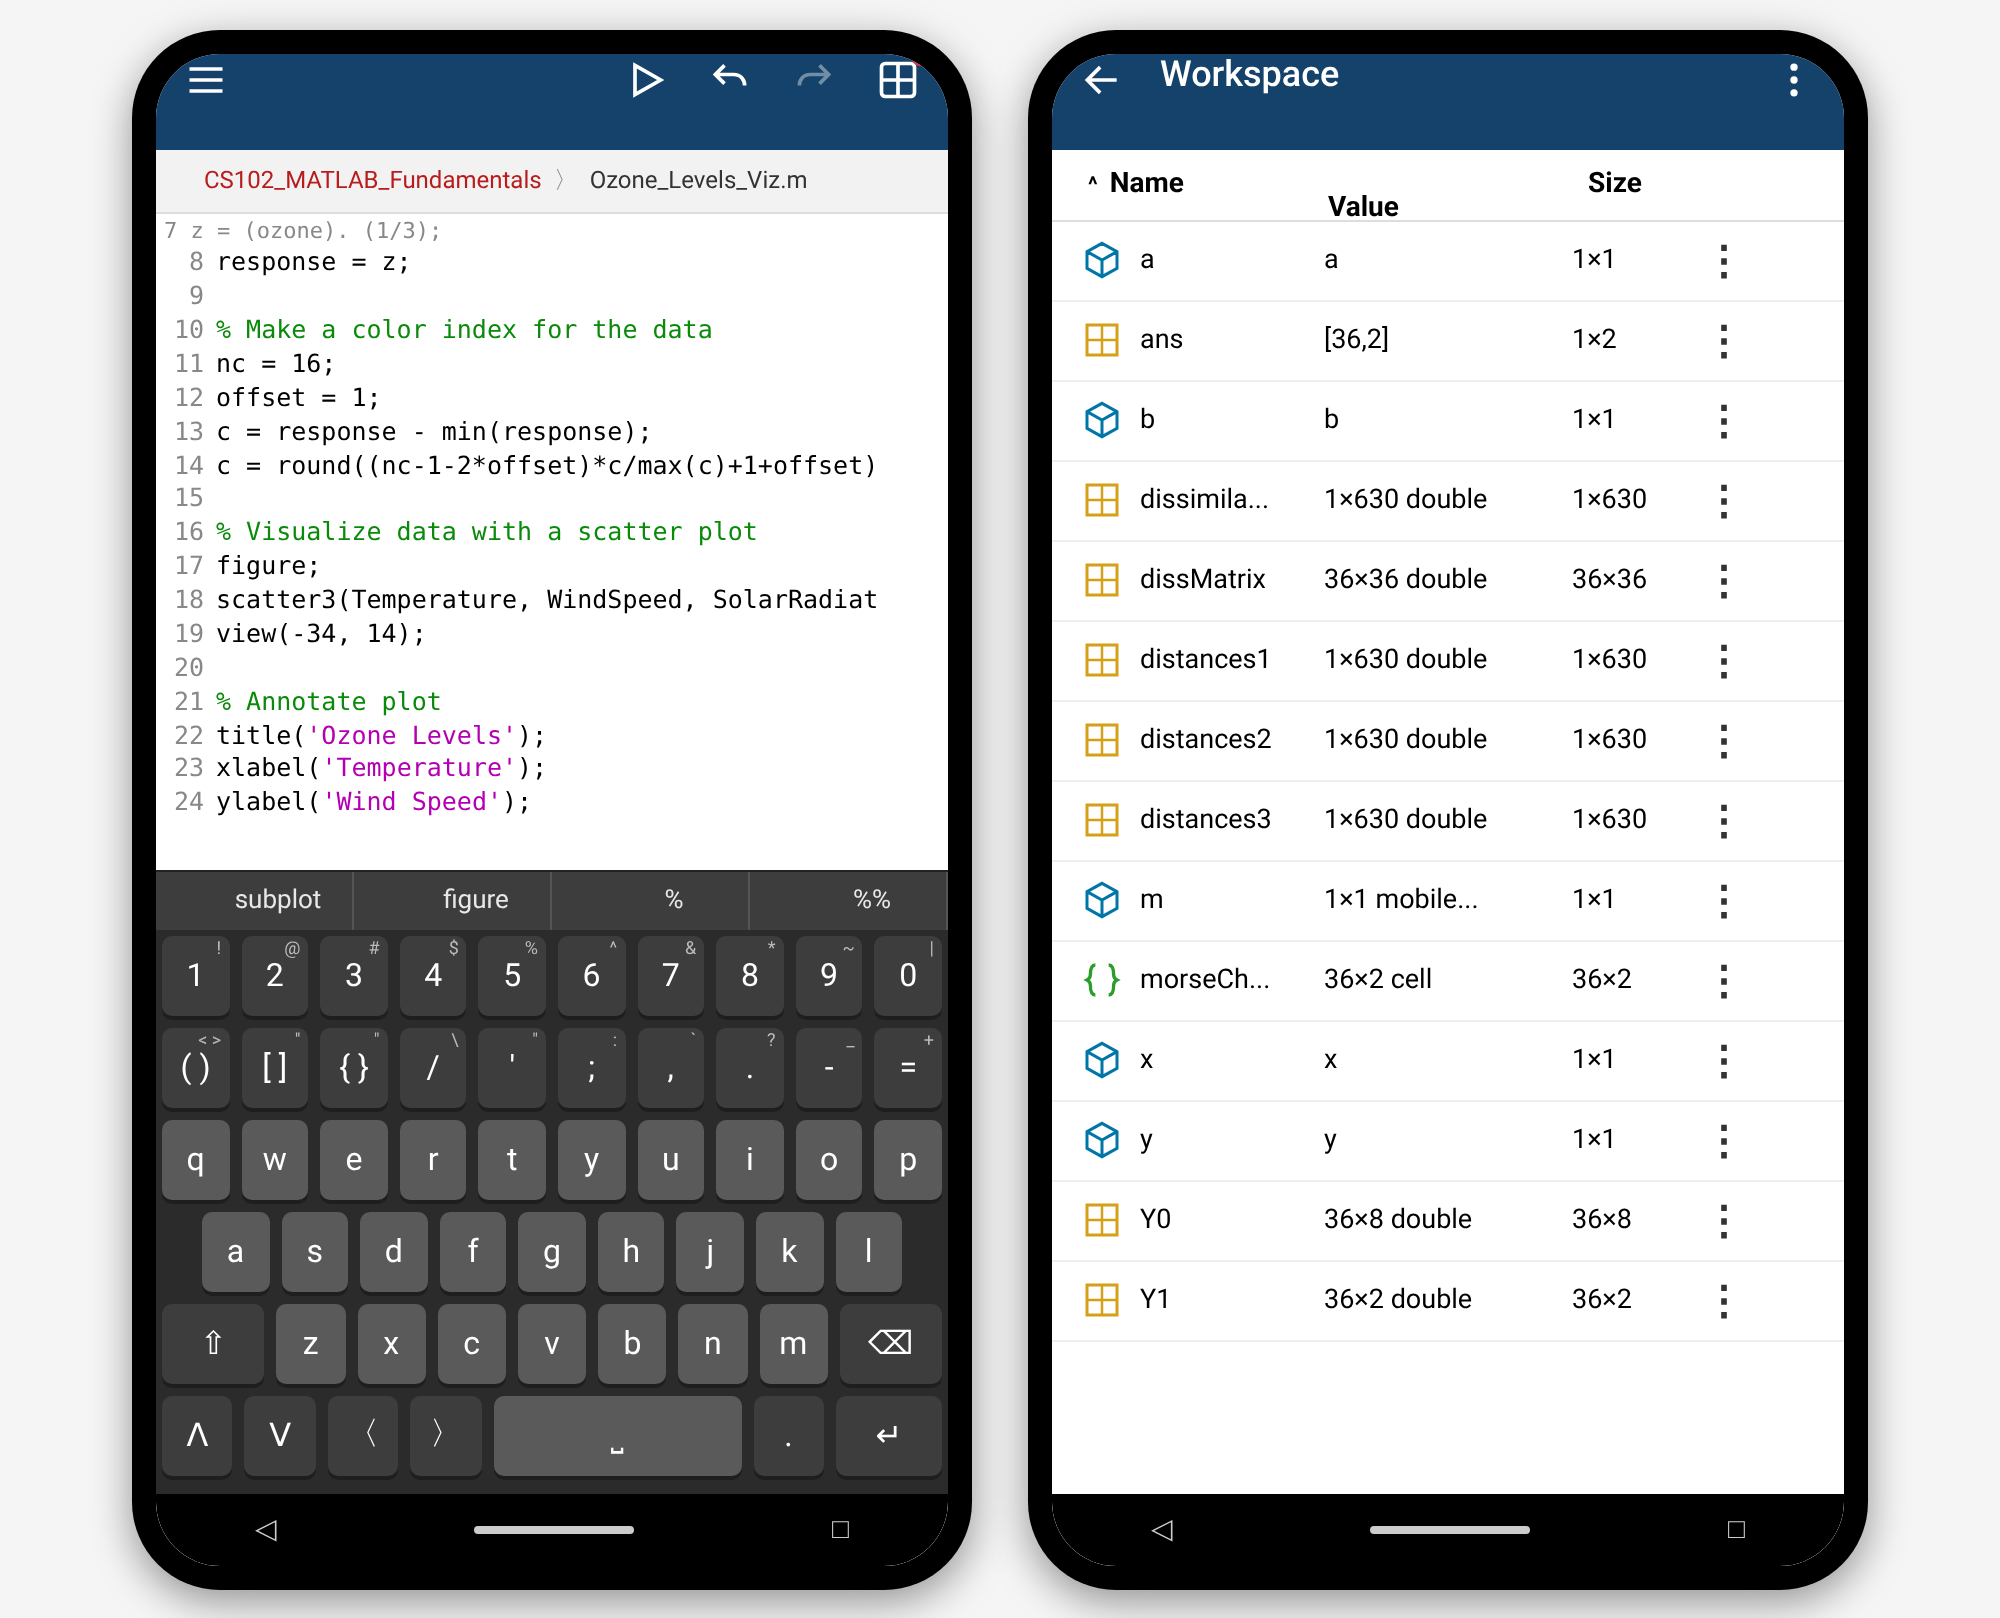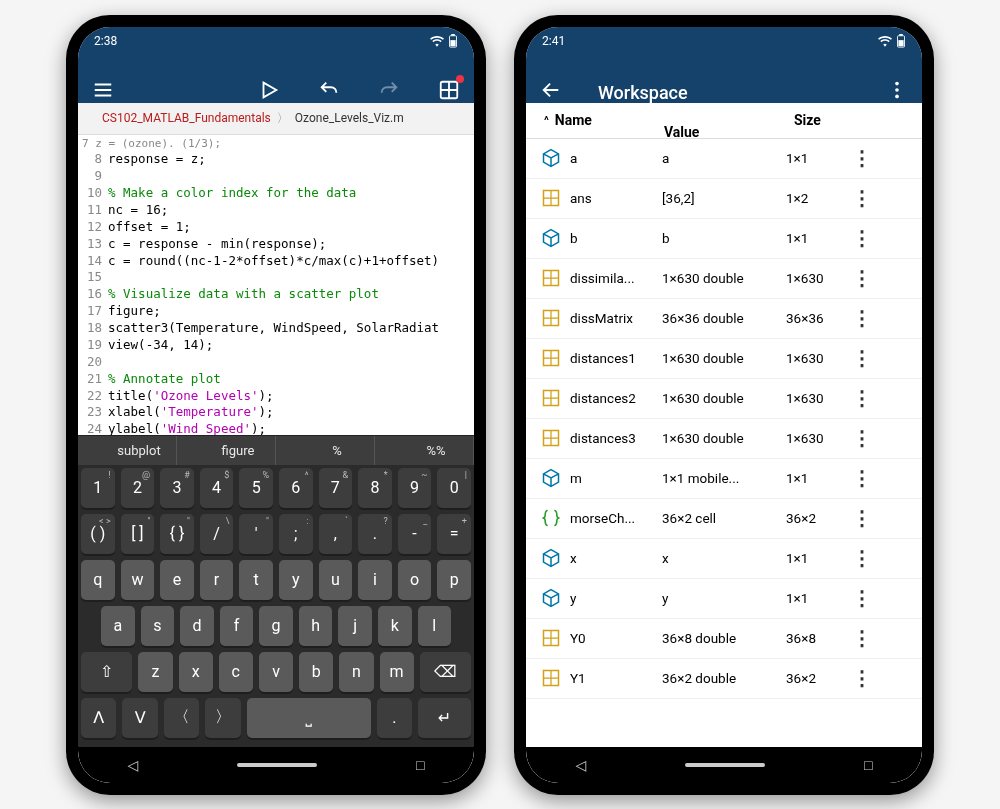--- a/index.html
+++ b/index.html
@@ -40,23 +40,23 @@
     align-items: center;
     justify-content: space-between;
     padding: 0 16px;
     font-size: 12px;
   }
   .statusbar .right { display:flex; gap:4px; align-items:center; }
   .appbar {
     height: 48px;
     background: #14426b;
     display:flex;
-    align-items:flex-end;
+    align-items:flex-start;
     padding: 0 12px;
-    gap:34px;
+    gap:16px;
   }
   .appbar .icon { color:#fff; width:26px; height:26px; display:flex; align-items:center; justify-content:center; }
   .appbar .sp { flex:1; }
   .appbar-title { color:#fff; font-size:18px; font-weight:500; }
   .breadcrumb {
     display:flex; align-items:center;
     background:#f2f2f2;
     border-bottom:1px solid #ddd;
     height:32px;
     font-size:12px;
@@ -149,37 +149,20 @@
   svg { display:block; }
   .notif-dot {
     position:absolute; top:-2px; right:-2px; width:8px; height:8px; background:#e34; border-radius:50%;
   }
 </style>
 </head>
 <body>
 
 <div class="phone">
   <div class="screen">
-    <div class="statusbar">
-      <span>2:38</span>
-      <span class="right">
-        <span>
-          <svg width="14" height="12" viewBox="0 0 24 20">
-              <path fill="#fff" d="M12 20l-3-4c1-1 2-1.5 3-1.5s2 .5 3 1.5zM4 10c4-4 12-4 16 0l-2 2c-3-3-9-3-12 0zM0 6C6 0 18 0 24 6l-2 2C17 3 7 3 2 8z"></path>
-            </svg>
-        </span>
-        <span>
-          <svg width="10" height="14" viewBox="0 0 10 16">
-              <rect x="1" y="2" width="8" height="13" rx="1" fill="none" stroke="#fff"></rect>
-              <rect x="3" y="0" width="4" height="2" fill="#fff"></rect>
-              <rect x="2" y="7" width="6" height="7" fill="#fff"></rect>
-            </svg>
-        </span>
-      </span>
-    </div>
     <div class="appbar">
       <span class="icon">
         <svg width="22" height="22" viewBox="0 0 24 24">
             <path stroke="#fff" stroke-width="2" d="M3 6h18M3 12h18M3 18h18"></path>
           </svg>
       </span>
       <span class="sp"></span>
       <span class="icon">
         <svg width="22" height="22" viewBox="0 0 24 24">
             <path fill="none" stroke="#fff" stroke-width="2" d="M6 4l14 8-14 8z"></path>
@@ -287,37 +270,20 @@
     <div class="nav">
       <span class="tri">◁</span>
       <span class="pill"></span>
       <span class="sq">□</span>
     </div>
   </div>
 </div>
 
 <div class="phone">
   <div class="screen">
-    <div class="statusbar">
-      <span>2:41</span>
-      <span class="right">
-        <span>
-          <svg width="14" height="12" viewBox="0 0 24 20">
-              <path fill="#fff" d="M12 20l-3-4c1-1 2-1.5 3-1.5s2 .5 3 1.5zM4 10c4-4 12-4 16 0l-2 2c-3-3-9-3-12 0zM0 6C6 0 18 0 24 6l-2 2C17 3 7 3 2 8z"></path>
-            </svg>
-        </span>
-        <span>
-          <svg width="10" height="14" viewBox="0 0 10 16">
-              <rect x="1" y="2" width="8" height="13" rx="1" fill="none" stroke="#fff"></rect>
-              <rect x="3" y="0" width="4" height="2" fill="#fff"></rect>
-              <rect x="2" y="7" width="6" height="7" fill="#fff"></rect>
-            </svg>
-        </span>
-      </span>
-    </div>
     <div class="appbar">
       <span class="icon">
         <svg width="22" height="22" viewBox="0 0 24 24">
             <path fill="none" stroke="#fff" stroke-width="2" d="M20 12H4m7-7l-7 7 7 7"></path>
           </svg>
       </span>
       <span class="appbar-title">Workspace</span>
       <span class="sp"></span>
       <span class="icon">
         <svg width="22" height="22" viewBox="0 0 24 24">

